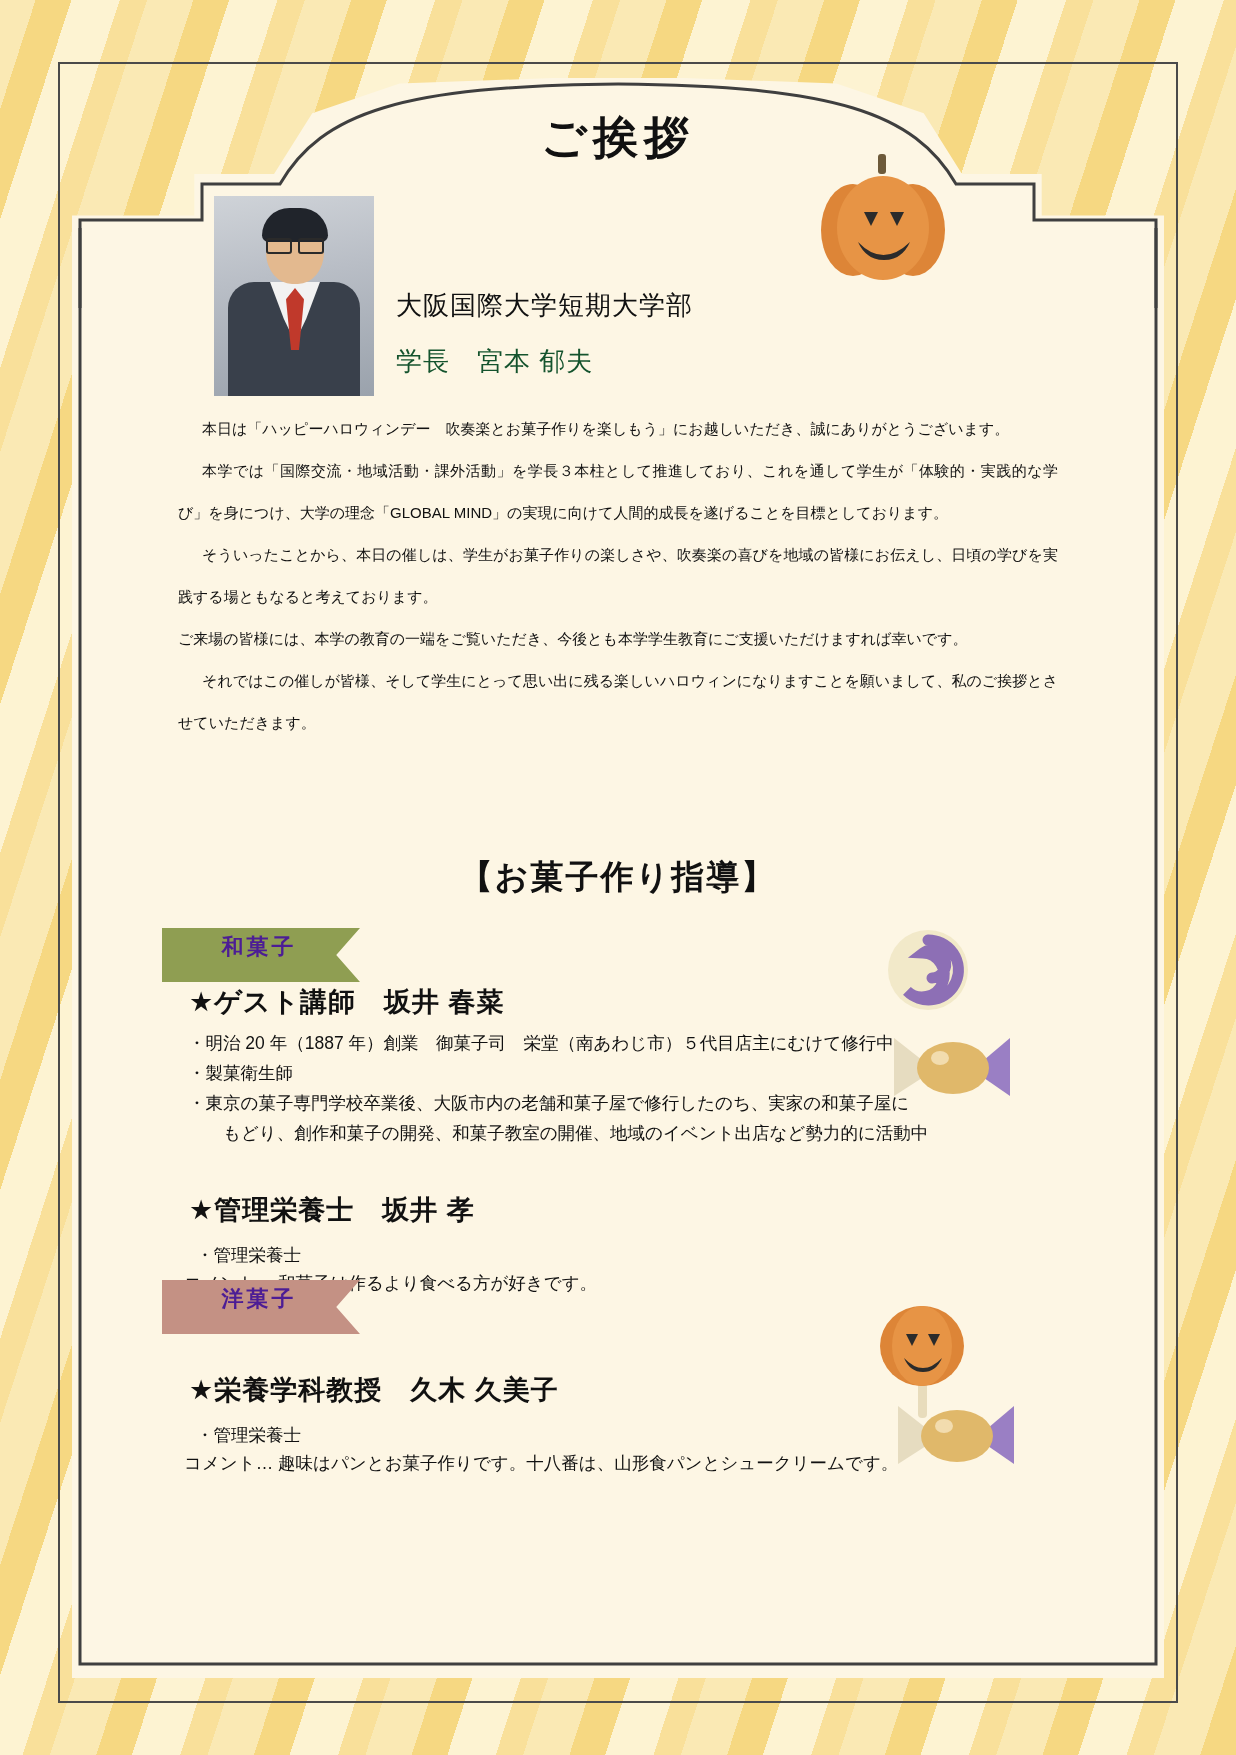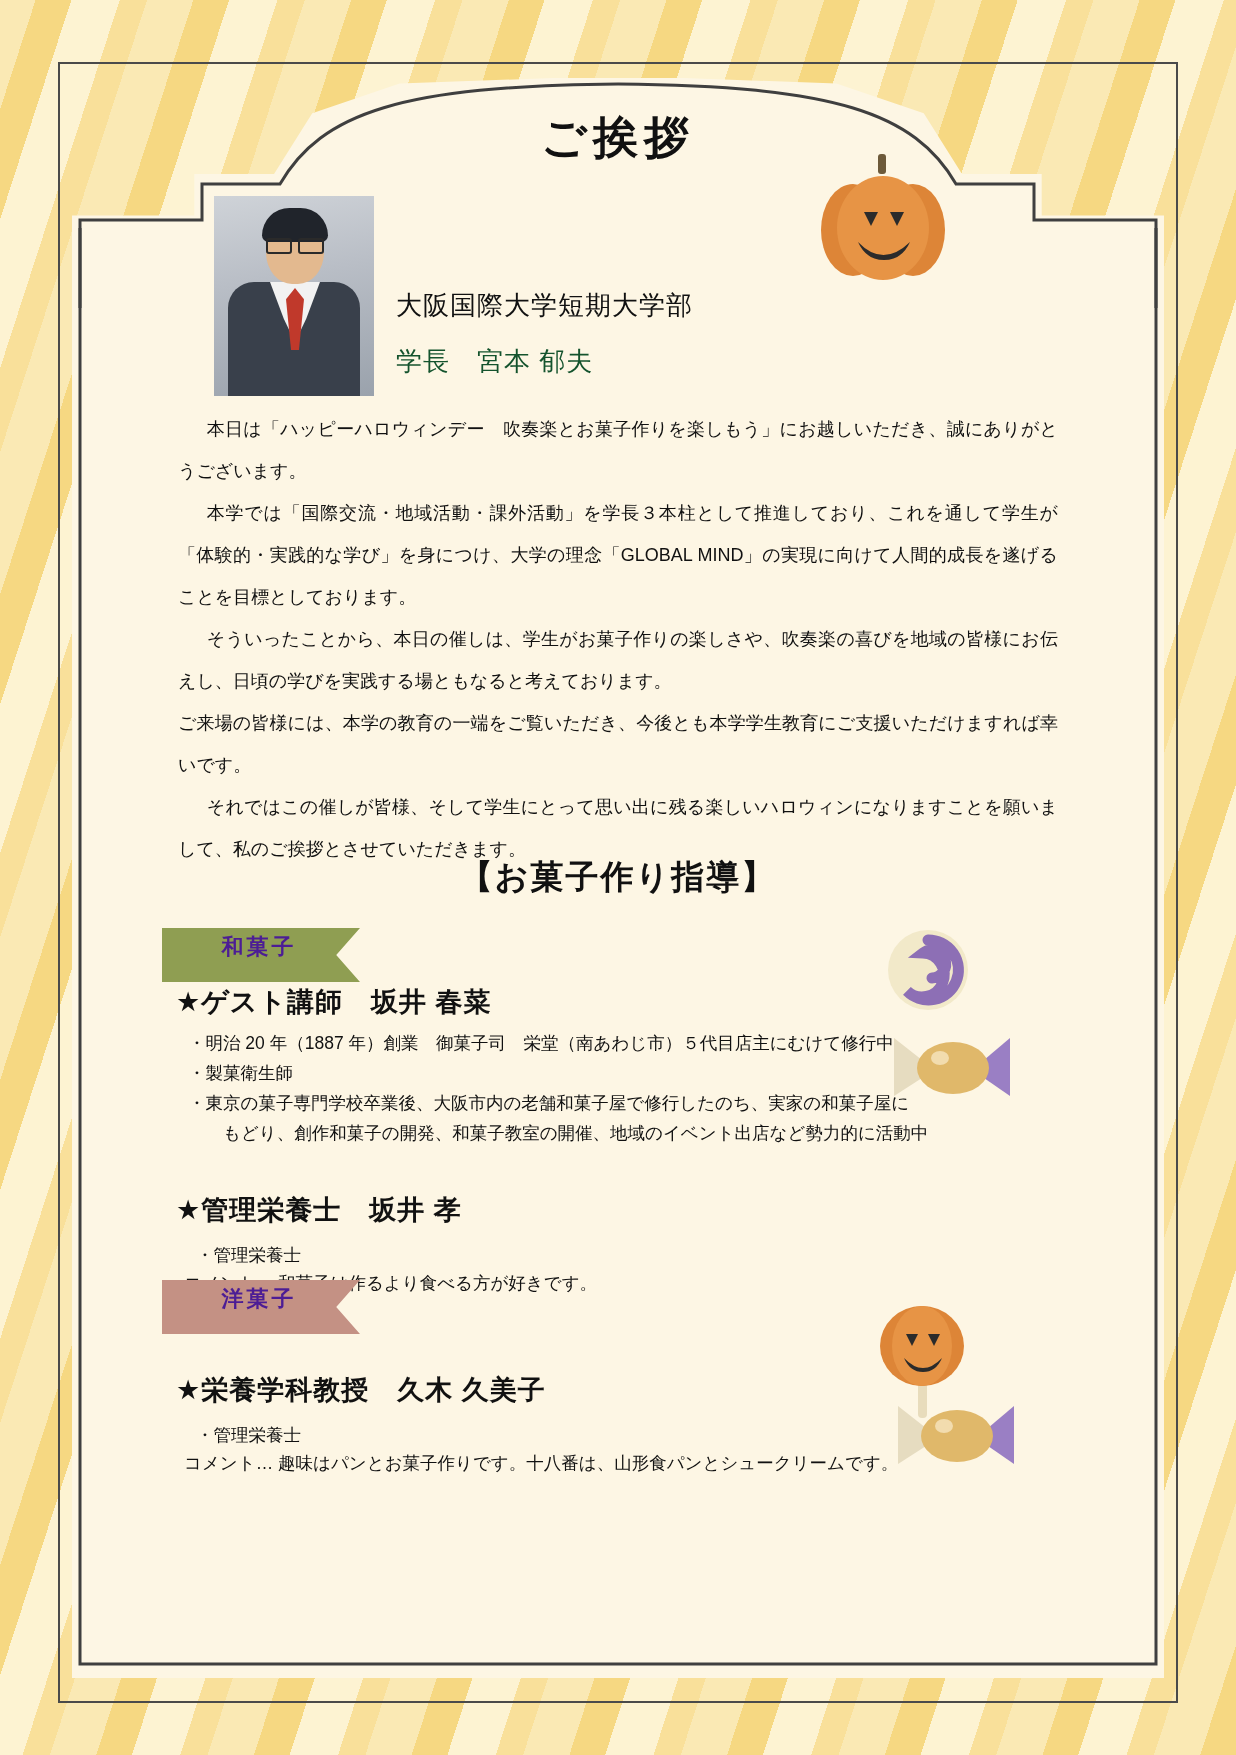--- a/index.html
+++ b/index.html
@@ -85,42 +85,42 @@
 
   .uni-name{
     position:absolute;left:396px;top:288px;font-size:26px;color:#111;letter-spacing:1px;
   }
   .pres-name{
     position:absolute;left:396px;top:344px;font-size:26px;color:#14532d;letter-spacing:1px;
   }
 
   .body-text{
     position:absolute;left:178px;top:408px;width:880px;
-    font-size:18px;line-height:42px;color:#111;text-align:justify;
+    font-size:15px;line-height:42px;color:#111;text-align:justify;
   }
   .body-text p{margin:0;}
   .indent{text-indent:1.6em;}
 
   h2.section{
     position:absolute;left:0;right:0;top:855px;text-align:center;
     font-size:33px;font-weight:bold;color:#111;margin:0;letter-spacing:2px;
   }
 
   
   .ribbon{
     position:absolute;height:54px;line-height:38px;color:#4c1d95;font-size:22px;font-weight:bold;
     padding:0 26px 0 22px;letter-spacing:3px;
     clip-path:polygon(0 0,100% 0,88% 50%,100% 100%,0 100%);
   }
   .ribbon.wagashi{left:162px;top:928px;background:#8f9e52;width:150px;text-align:center;}
   .ribbon.yogashi{left:162px;top:1280px;background:#c49184;width:150px;text-align:center;}
   .ribbon.wagashi:after,.ribbon.yogashi:after{content:"";}
 
   .star-line{
-    position:absolute;font-size:27px;color:#111;font-weight:bold;letter-spacing:1px;
+    position:absolute;font-size:27px;color:#111;font-weight:bold;letter-spacing:1px;margin-left:13px;
   }
   .detail{
     position:absolute;font-size:17.5px;color:#111;line-height:30px;
   }
 
   
   .lolli{position:absolute;left:866px;top:922px;width:120px;height:120px;}
   .candy1{position:absolute;left:888px;top:1020px;width:128px;height:92px;}
   .pump-candy{position:absolute;left:866px;top:1300px;width:116px;height:122px;}
   .candy2{position:absolute;left:892px;top:1388px;width:128px;height:92px;}

